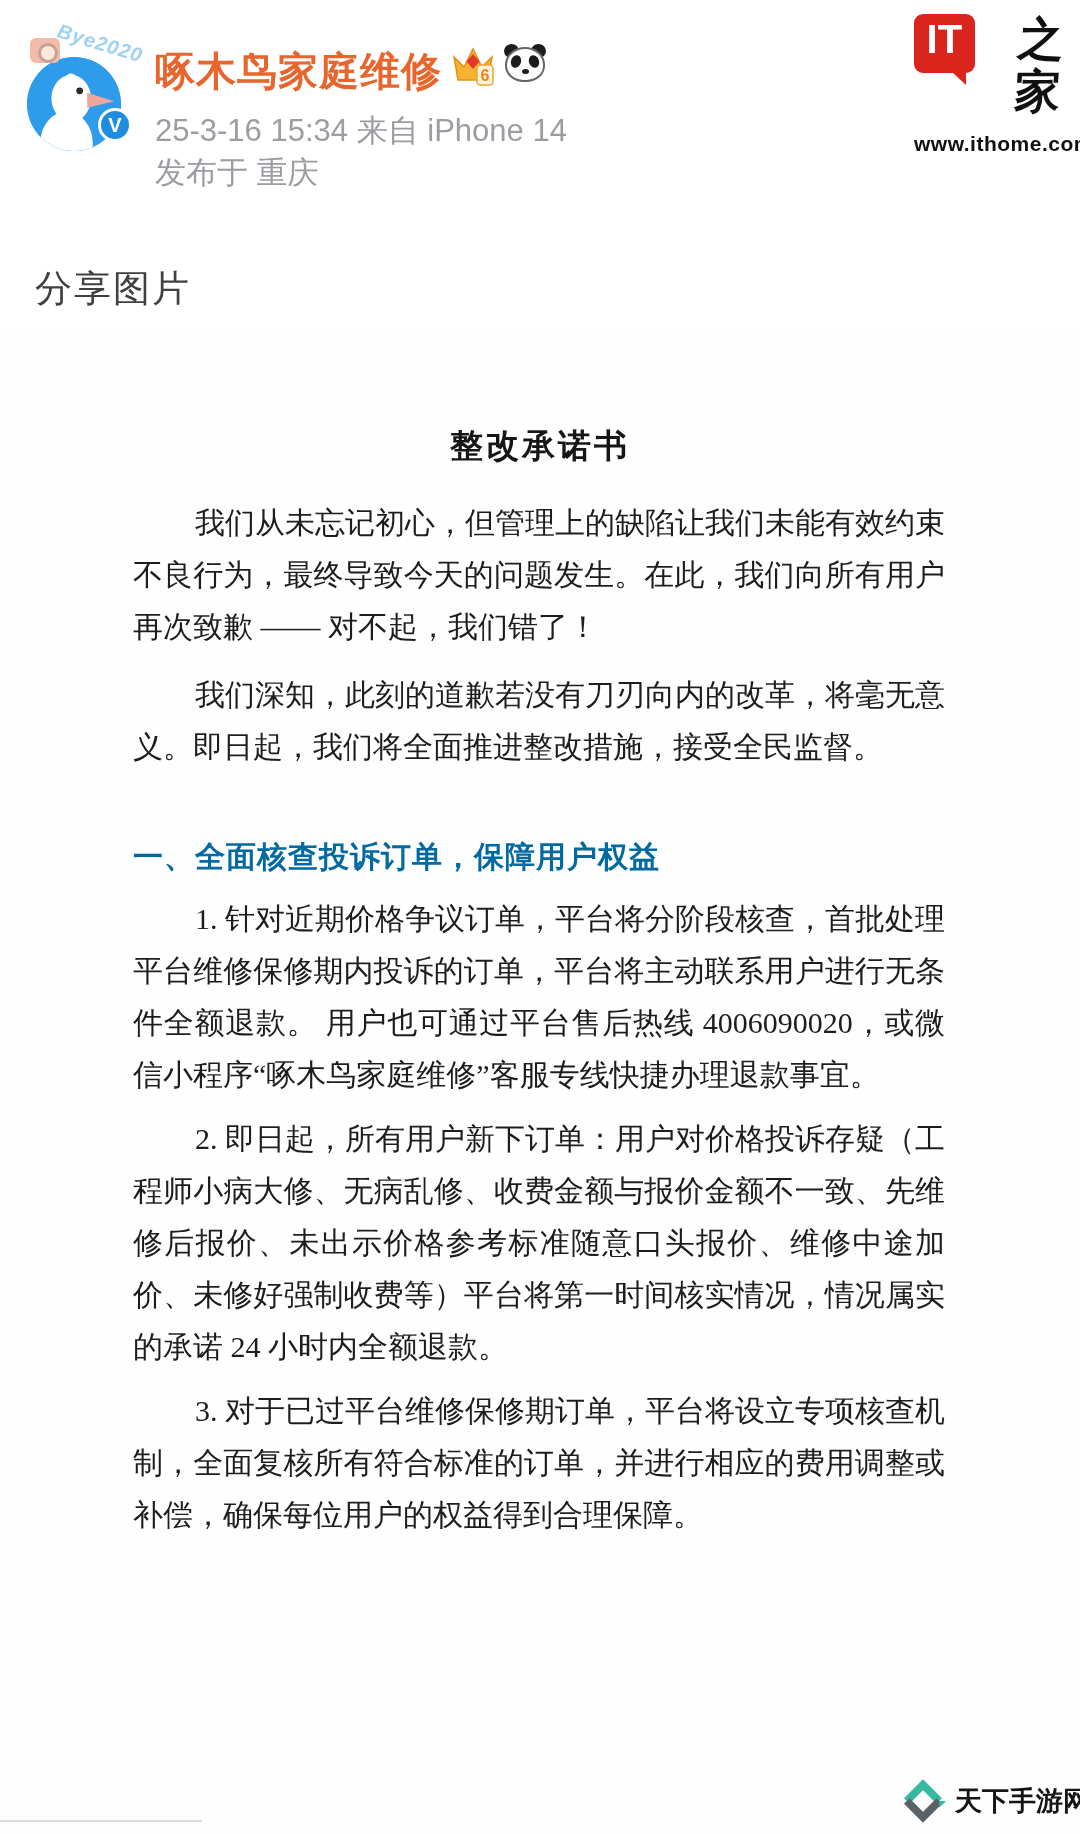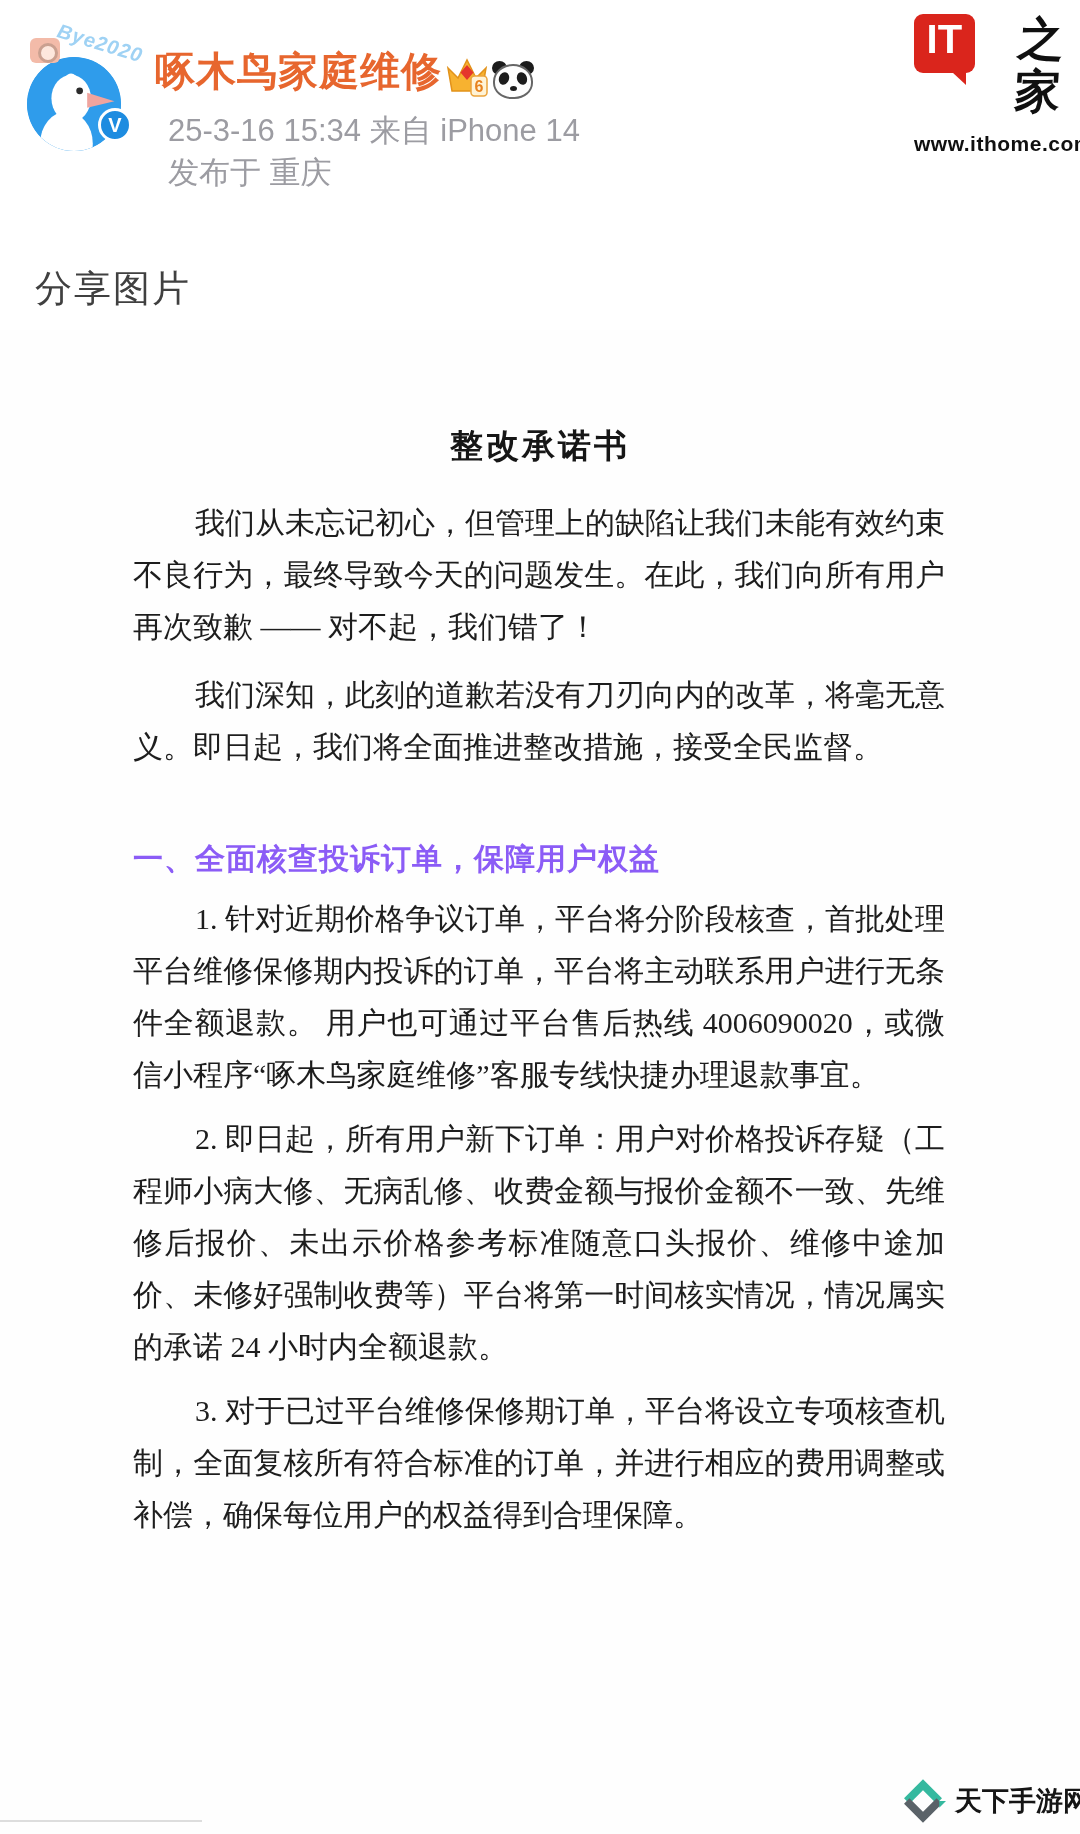--- a/index.html
+++ b/index.html
@@ -32,32 +32,32 @@
   .avatar-camera::before {
     content:""; position:absolute; left:8px; top:5px; width:14px; height:14px;
     background:#fde7dd; border:3px solid #caa090; border-radius:50%;
   }
   .v-badge {
     position:absolute; left:78px; top:88px; width:34px; height:34px;
     background:#1e8ce0; border:3px solid #ffffff; border-radius:50%;
     color:#fff; font-size:20px; font-weight:bold;
     display:flex; align-items:center; justify-content:center;
   }
-  .name-row { left:155px; top:44px; display:flex; align-items:flex-end; gap:2px; }
+  .name-row { left:155px; top:44px; display:flex; align-items:flex-start; gap:8px; }
   .username { font-size:40px; font-weight:bold; color:#e7662e; letter-spacing:1px; }
   .crown-badge { width:46px; height:44px; }
   .panda { position:relative; width:42px; height:38px; }
   .panda .ear { position:absolute; top:0; width:15px; height:14px; background:#1c1c1c; border-radius:50%; }
   .panda .ear.l { left:0; } .panda .ear.r { right:0; }
   .panda .face { position:absolute; left:1px; right:1px; top:3px; bottom:0; background:#fdfdfd; border:2px solid #666; border-radius:50% 50% 46% 46%; }
   .panda .eye { position:absolute; top:11px; width:10px; height:13px; background:#1c1c1c; border-radius:50%; }
   .panda .eye.l { left:7px; transform:rotate(20deg); }
   .panda .eye.r { right:7px; transform:rotate(-20deg); }
   .panda .nose { position:absolute; top:25px; left:18px; width:7px; height:5px; background:#1c1c1c; border-radius:50%; }
-  .meta-line { left:168px; color:#9c9ca2; font-size:31px; }
+  .meta-line { left:155px; color:#9c9ca2; font-size:31px; }
   .meta-time { top:110px; }
   .meta-loc  { top:152px; }
 
   
   .itlogo { right:16px; top:14px; width:150px; text-align:right; }
   .itlogo-row { display:flex; align-items:flex-start; justify-content:flex-end; gap:6px; }
   .it-box {
     position:relative; width:70px; height:59px; background:#da251c; border-radius:9px;
     color:#fff; font-size:40px; font-weight:bold; text-align:center; line-height:50px;
     font-family:"Liberation Sans",sans-serif;
@@ -82,22 +82,22 @@
     font-size:33px; font-weight:bold; color:#161616; letter-spacing:3px;
   }
   .doc-body {
     position:absolute; left:133px; top:167px; width:812px;
     font-family:"Liberation Serif","DejaVu Serif",serif;
     font-size:30px; line-height:52px; color:#1d1d1d;
     text-align:justify;
   }
   .doc-body p { text-indent:62px; margin:0 0 16px 0; }
   .doc-heading {
-    font-family:Liberation Sans, sans-serif;
-    font-weight:bold; color:#8b5cf6; font-size:30px;
+    font-family:Liberation Mono, monospace;
+    font-weight:bold; color:#0369a1; font-size:30px;
     margin:60px 0 8px 0; letter-spacing:1px;
   }
   .doc-body p.item { margin-bottom:12px; }
   .doc-body p:last-child { margin-bottom:0; }
 
   
   .watermark { left:900px; top:1778px; display:flex; align-items:center; gap:9px; }
   .wm-text { font-size:27px; font-weight:bold; color:#151515; letter-spacing:0; white-space:nowrap; }
   .edge-line { left:0; top:1820px; width:202px; height:2px; background:#dddddd; }
 </style>

